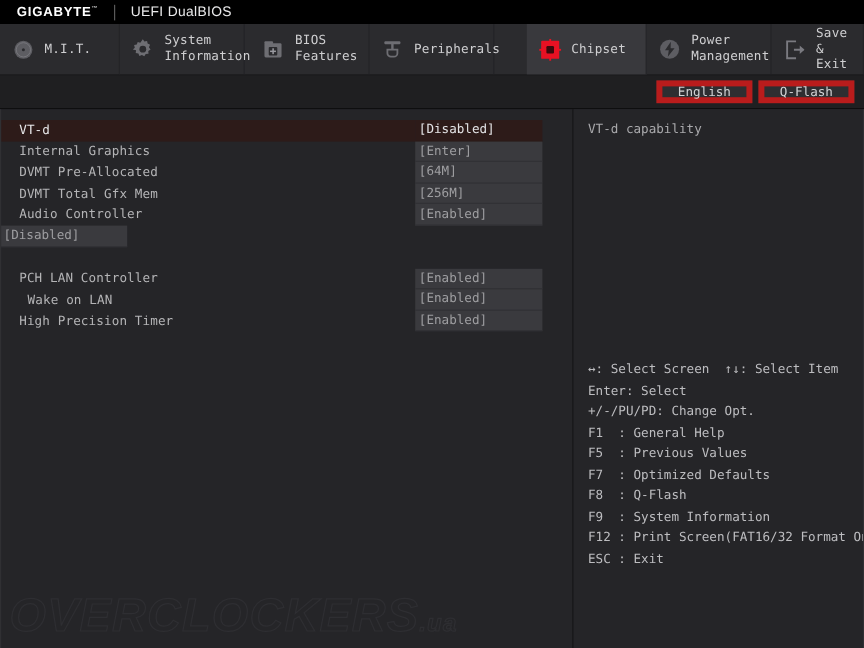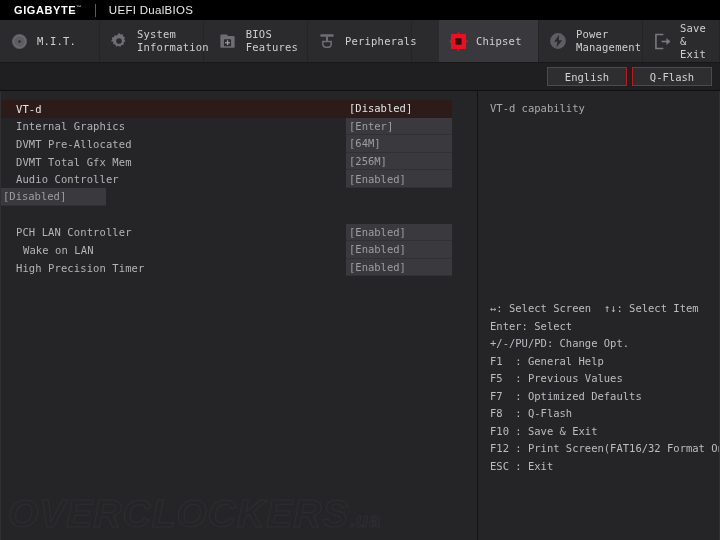--- a/index.html
+++ b/index.html
@@ -96,21 +96,21 @@
     justify-content: flex-end;
     align-items: center;
     padding-right: 8px;
     border-bottom: 1px solid #0e0e0f;
   }
   .subbtn {
     width: 80px;
     height: 19px;
     margin-left: 5px;
     background: #2e2e31;
-    border: 1px solid #b91c1c;
+    border: 5px solid #b91c1c;
     display: flex;
     align-items: center;
     justify-content: center;
     font-size: 10.5px;
     color: #d2d2d4;
     box-sizing: border-box;
   }
 
   
   .content {
@@ -374,21 +374,21 @@
   <div class="right-panel">
     <div class="help-text">VT-d capability</div>
     <div class="keys" id="key-legend">
         <div class="key-line">↔: Select Screen  ↑↓: Select Item</div>
         <div class="key-line">Enter: Select</div>
         <div class="key-line">+/-/PU/PD: Change Opt.</div>
         <div class="key-line">F1  : General Help</div>
         <div class="key-line">F5  : Previous Values</div>
         <div class="key-line">F7  : Optimized Defaults</div>
         <div class="key-line">F8  : Q-Flash</div>
-        <div class="key-line">F10 : Save &amp; Exit</div>
+        <div class="key-line">F9  : System Information</div>
         <div class="key-line">F12 : Print Screen(FAT16/32 Format Only)</div>
         <div class="key-line">ESC : Exit</div>
       </div>
   </div>
 
   <div class="watermark"><span>OVERCLOCKERS</span><span class="wm-suffix">.ua</span></div>
   <div class="outer-frame"></div>
 </div>
 
 </body></html>

